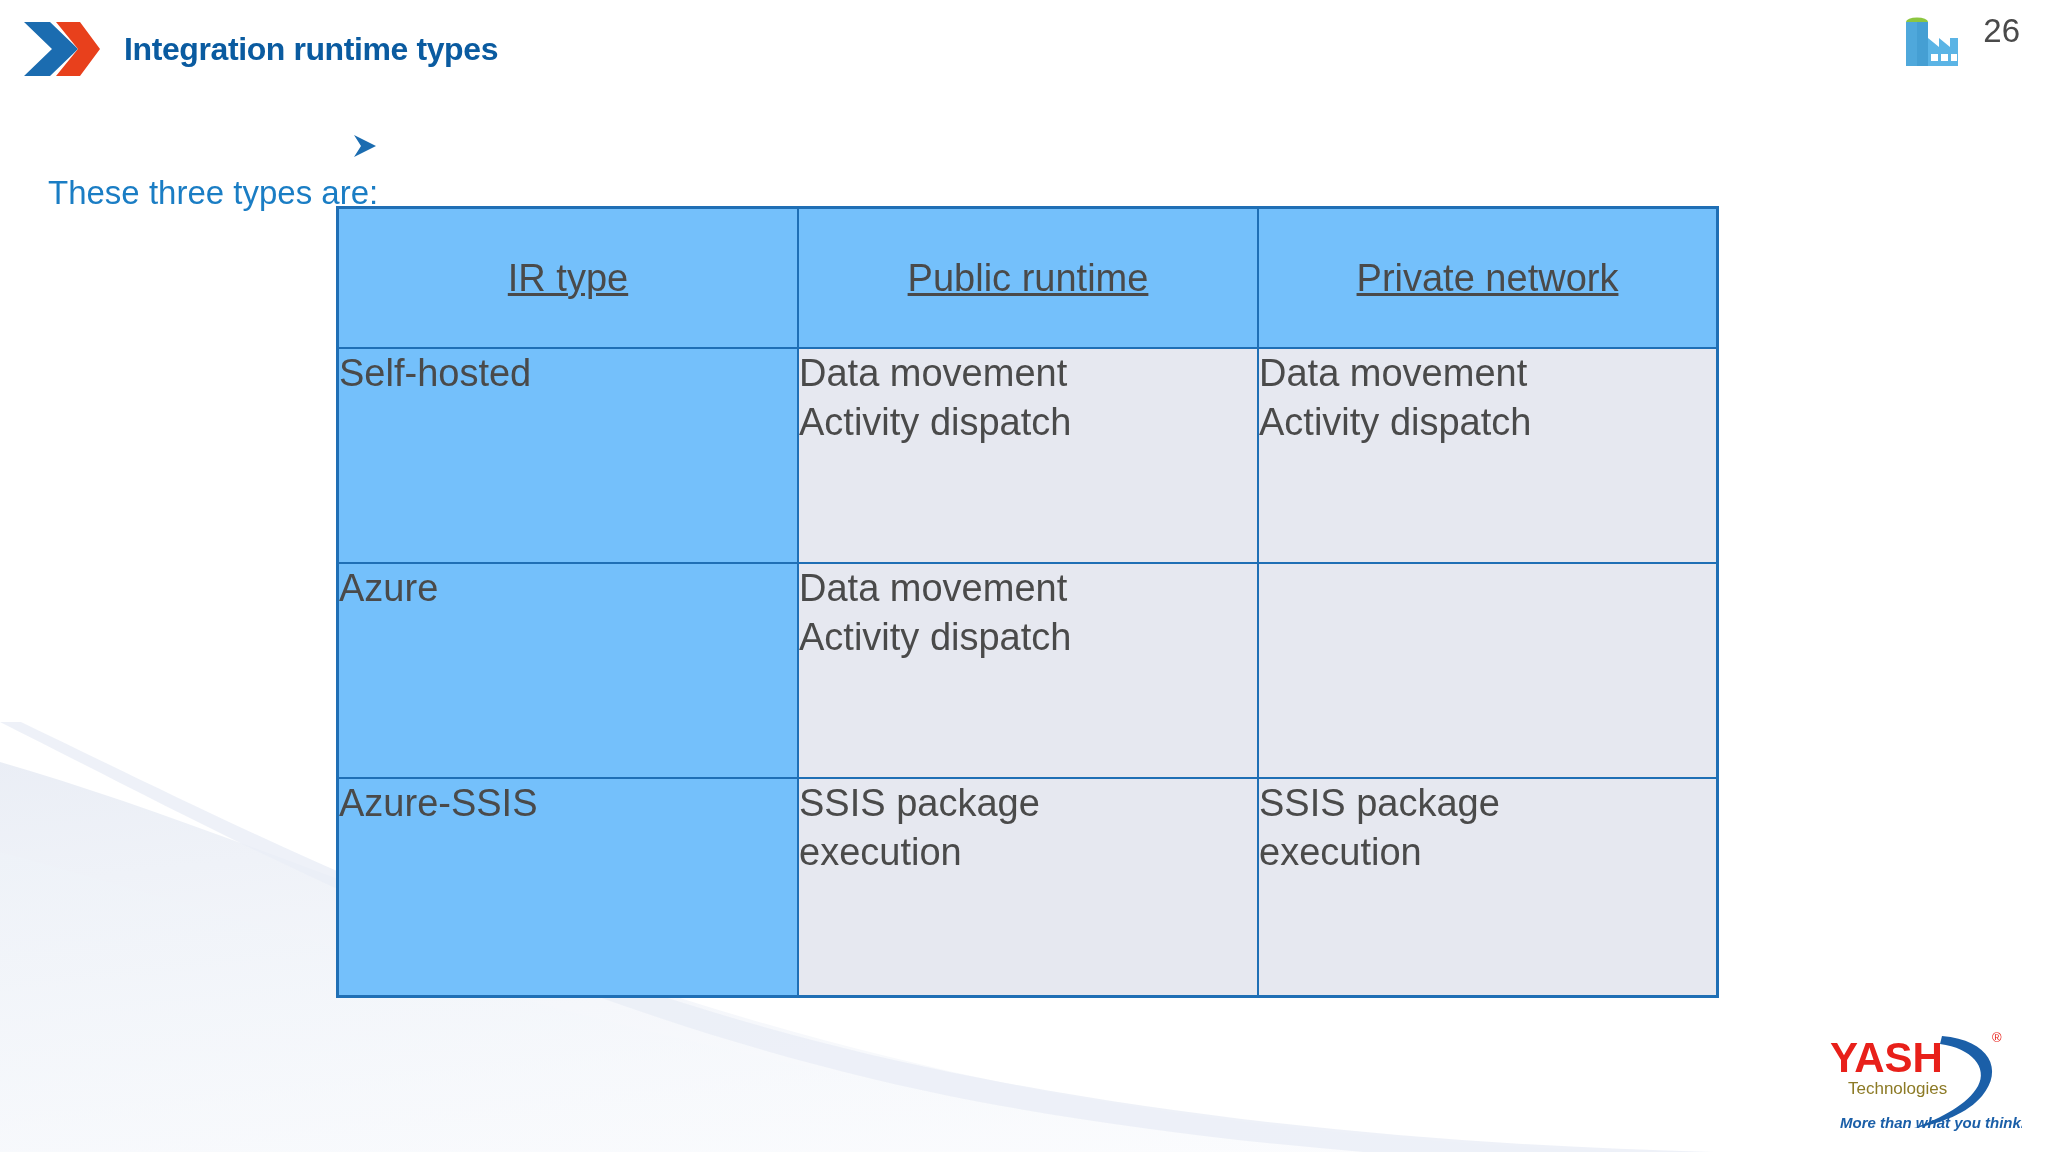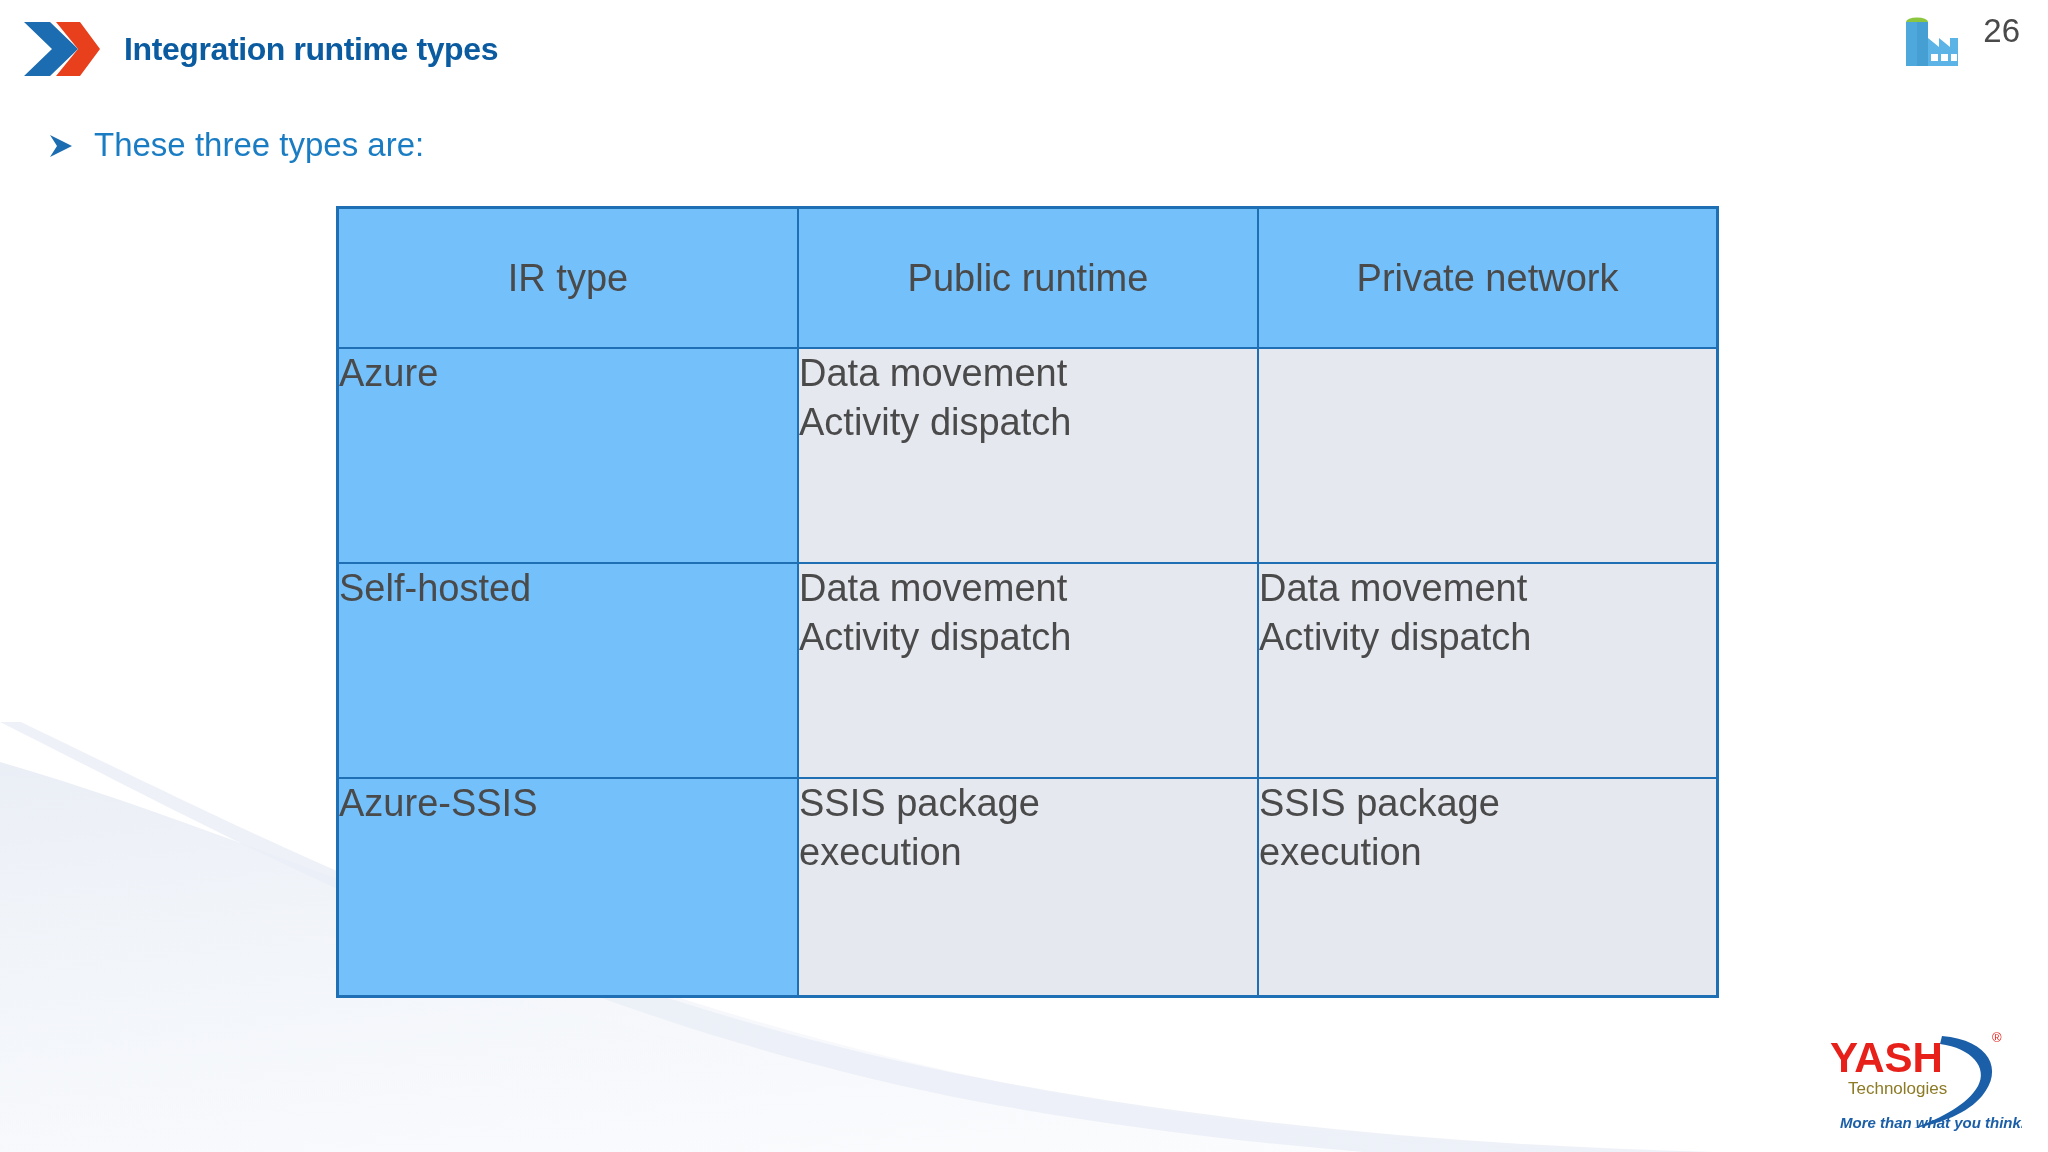--- a/index.html
+++ b/index.html
@@ -72,23 +72,24 @@
     color: #4a4a4a;
     line-height: 1;
   }
 
   
   .bullet-line {
     position: absolute;
     top: 128px;
     left: 48px;
     display: flex;
-    align-items: flex-start;
+    align-items: flex-end;
     gap: 20px;
     z-index: 3;
+    flex-direction: column;
   }
   .bullet-arrow {
     width: 26px;
     height: 28px;
     flex: none;
     position: relative;
     top: 4px;
   }
   .bullet-text {
     font-size: 33px;
@@ -121,20 +122,21 @@
 
   .ir-table thead th {
     height: 138px;
     background: #74C0FB;
     color: #4a4a4a;
     font-size: 38px;
     font-weight: normal;
     text-align: center;
     vertical-align: middle;
     padding: 0 10px;
+    text-decoration: underline;
   }
 
   .ir-table tbody tr { height: 215px; }
   .ir-table tbody tr:last-child { height: 218px; margin-top: 28px; }
 
   .cell-type {
     background: #74C0FB;
     color: #4a4a4a;
     font-size: 38px;
     padding: 24px 0 0 24px;
@@ -215,37 +217,37 @@
     </colgroup>
   <thead>
     <tr>
       <th>IR type</th>
       <th>Public runtime</th>
       <th>Private network</th>
     </tr>
   </thead>
   <tbody>
     <tr>
-      <td class="cell-type">Azure</td>
+      <td class="cell-type">Self-hosted</td>
       <td class="cell-desc">
         <span class="line">Data movement</span>
         <span class="line">Activity dispatch</span>
       </td>
-      <td class="cell-desc empty"></td>
-    </tr>
-    <tr>
-      <td class="cell-type">Self-hosted</td>
       <td class="cell-desc">
         <span class="line">Data movement</span>
         <span class="line">Activity dispatch</span>
       </td>
+    </tr>
+    <tr>
+      <td class="cell-type">Azure</td>
       <td class="cell-desc">
         <span class="line">Data movement</span>
         <span class="line">Activity dispatch</span>
       </td>
+      <td class="cell-desc empty"></td>
     </tr>
     <tr>
       <td class="cell-type">Azure-SSIS</td>
       <td class="cell-desc">
         <span class="line">SSIS package</span>
         <span class="line">execution</span>
       </td>
       <td class="cell-desc">
         <span class="line">SSIS package</span>
         <span class="line">execution</span>

